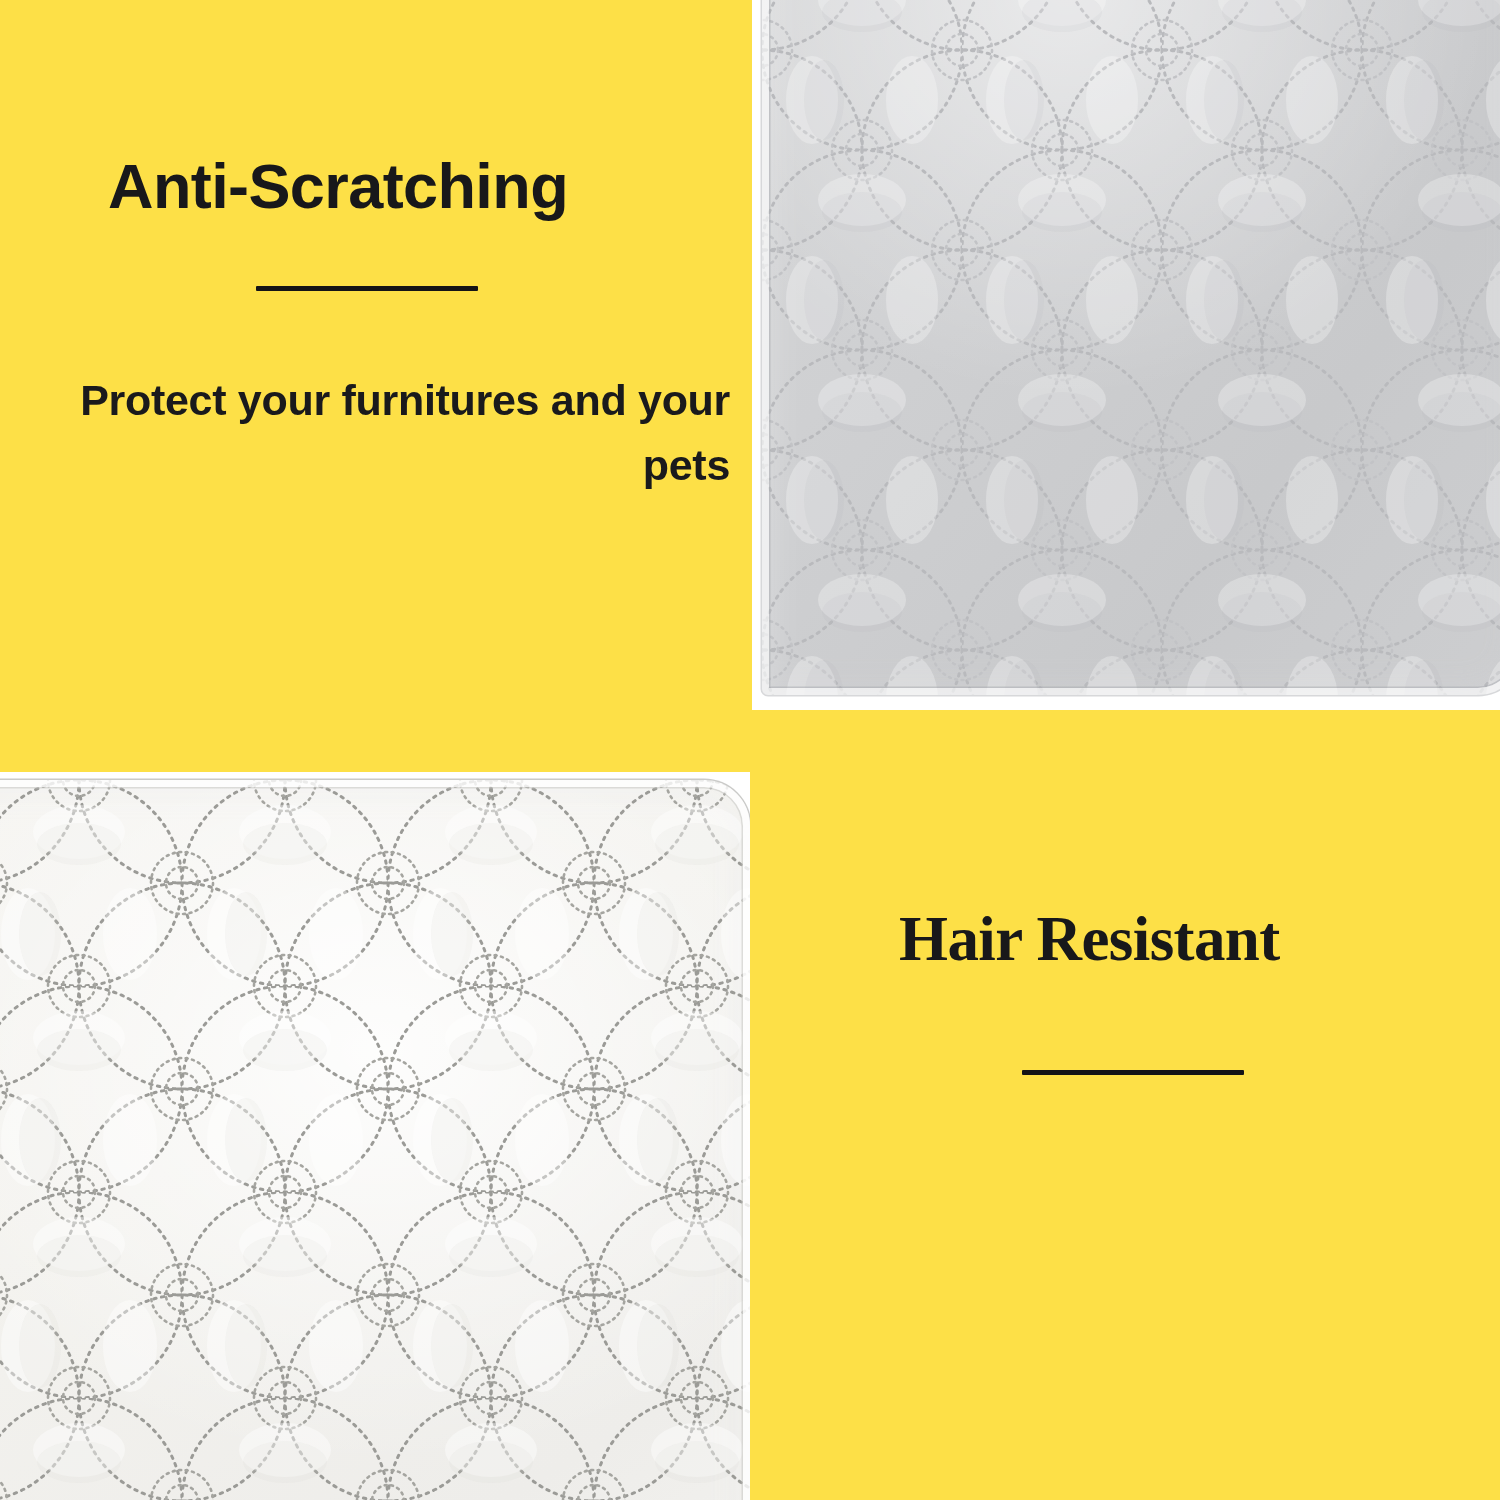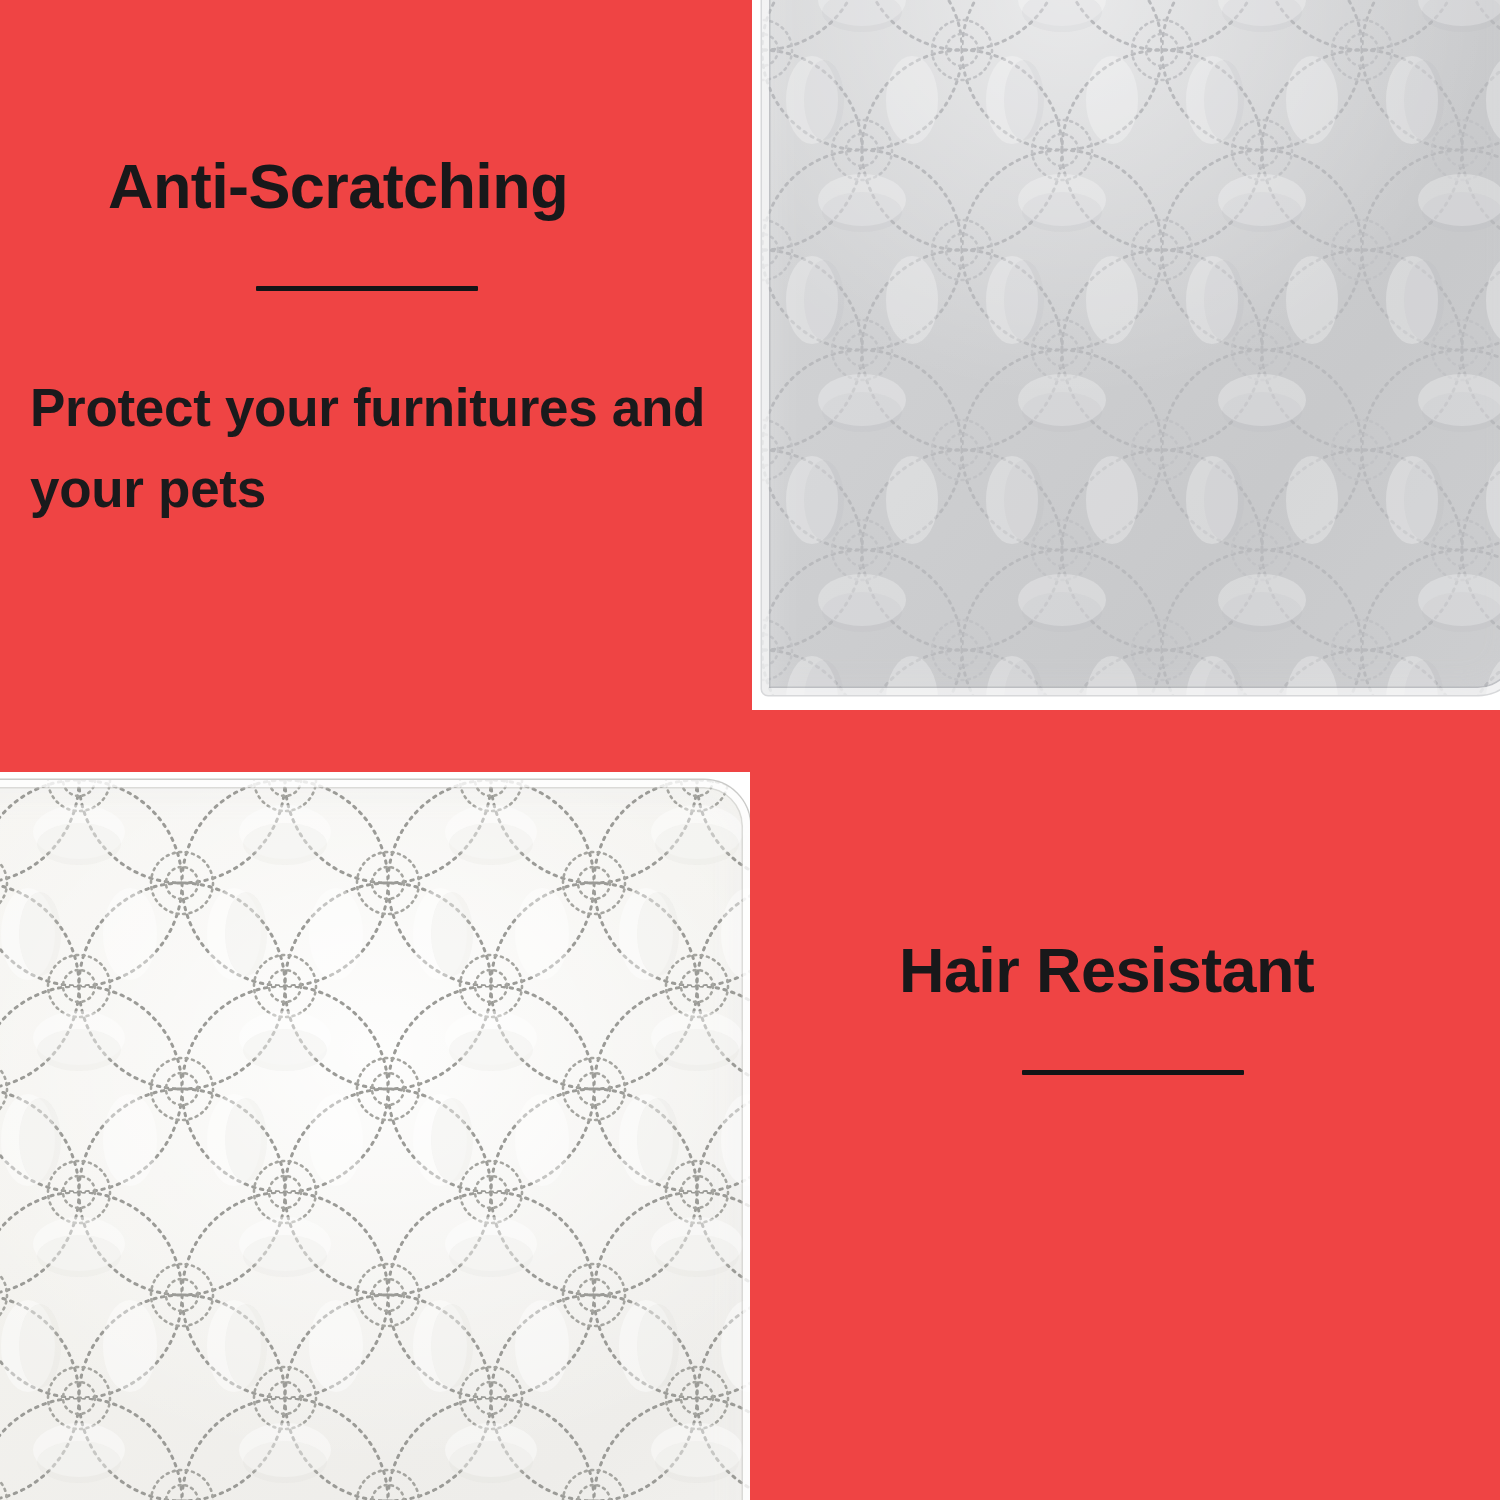--- a/index.html
+++ b/index.html
@@ -8,21 +8,22 @@
   html,body{
     width:1500px; height:1500px;
     background:#ffffff;
     font-family:"Liberation Sans", sans-serif;
     overflow:hidden;
   }
 
   #canvas{
     position:relative;
     width:1500px; height:1500px;
-    background:#ef4444;
+    background:#fde047;
+    text-align:right;
   }
 
   
   .text-block{ position:absolute; }
 
   .feature-heading{
     font-family:"Liberation Sans", sans-serif;
     font-weight:bold;
     font-size:63px;
     line-height:1.05;
@@ -33,33 +34,33 @@
 
   .divider{
     background:#141416;
     height:5px;
     border-radius:1px;
   }
 
   .feature-sub{
     font-family:"Liberation Sans", sans-serif;
     font-weight:bold;
-    font-size:53px;
+    font-size:43px;
     line-height:1.52;
     color:#1a1a1c;
     letter-spacing:-0.3px;
   }
 
   
   #tl-text   { left:108px; top:153px; }
   #tl-div    { left:256px; top:286px; width:222px; }
   #tl-sub    { left:30px;  top:368px; width:700px; }
 
   
-  #br-text   { left:899px; top:937px; }
+  #br-text   { left:899px; top:906px;font-family:Liberation Serif, serif; }
   #br-div    { left:1022px;top:1070px;width:222px; }
   #br-sub    { left:803px; top:1178px; width:670px; }
 
   
   .photo{
     position:absolute;
     overflow:hidden;
     background:#ffffff;
   }
 

